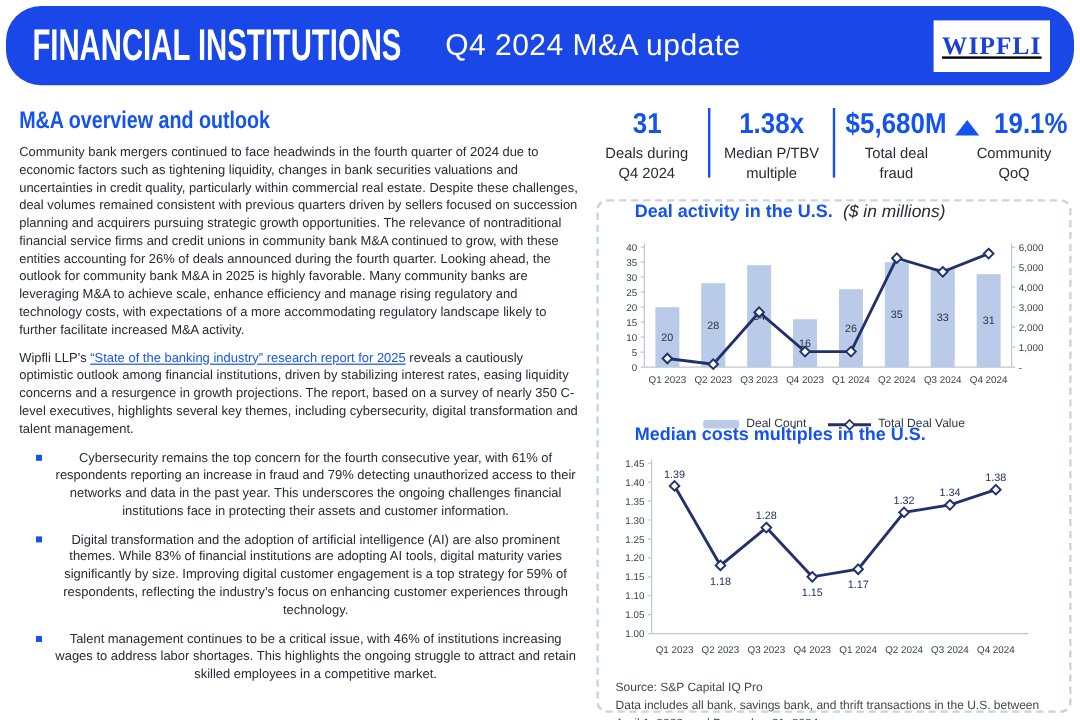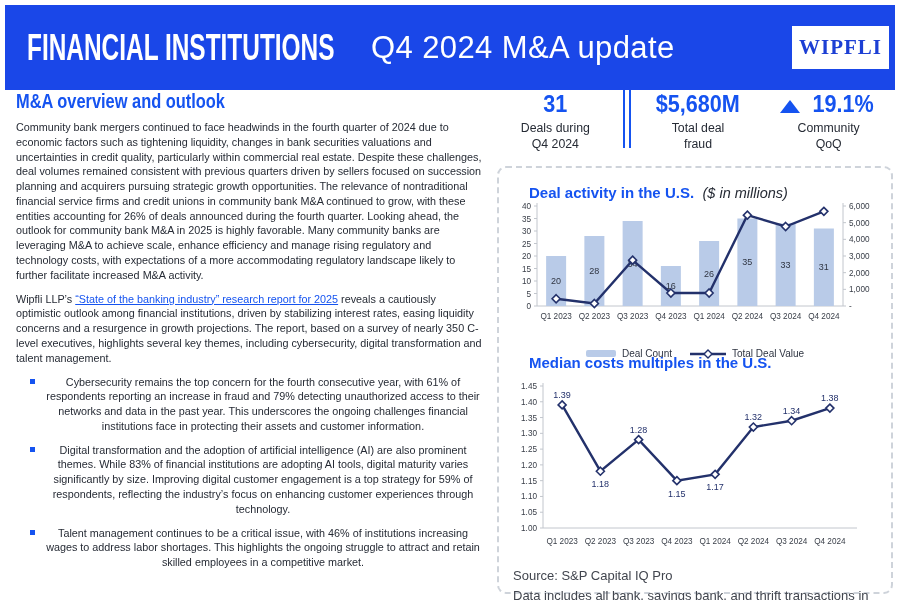--- a/index.html
+++ b/index.html
@@ -3,32 +3,32 @@
 <meta charset="utf-8">
 <style>
   html,body{margin:0;padding:0;}
   body{
     width:900px;height:600px;position:relative;overflow:hidden;
     background:#ffffff;font-family:"Liberation Sans",sans-serif;
     -webkit-font-smoothing:antialiased;
   }
   
   .header{
-    position:absolute;left:5px;top:5px;width:890px;height:85px;
-    background:var(--header-bg);display:flex;align-items:center;box-sizing:border-box;
+    position:absolute;left:5px;top:5px;width:890px;height:66px;
+    background:var(--header-bg);display:flex;align-items:center;box-sizing:border-box;border-radius:29px;
   }
   .title-wrap{width:330px;margin-left:22px;overflow:visible;white-space:nowrap;}
   .header-title{
     display:inline-block;font-size:37px;font-weight:bold;color:#fff;
     transform:scaleX(0.66);transform-origin:left center;letter-spacing:0;
   }
-  .header-subtitle{font-size:31px;font-weight:400;color:#fff;margin-left:14px;letter-spacing:0.4px;}
+  .header-subtitle{font-size:25px;font-weight:400;color:#fff;margin-left:14px;letter-spacing:0.4px;}
   .logo-box{
-    margin-left:auto;margin-right:6px;background:#fff;width:97px;height:43px;
-    display:flex;align-items:center;justify-content:center;
+    margin-left:auto;margin-right:20px;background:#fff;width:97px;height:43px;
+    display:flex;align-items:center;justify-content:center;text-decoration:underline;
   }
   .logo-text{font-family:"Liberation Serif",serif;font-weight:bold;font-size:21px;color:var(--logo-blue);letter-spacing:1px;}
 
   
   .stats{position:absolute;left:490px;top:88px;width:404px;display:flex;align-items:flex-start;}
   .stat{flex:1;display:flex;flex-direction:column;align-items:center;padding-top:2px;}
   .stat-value{font-size:24px;font-weight:bold;color:var(--accent);transform:scaleX(0.9);transform-origin:center;white-space:nowrap;}
   .stat-label{font-size:12.3px;color:var(--text-dark);text-align:center;line-height:1.28;margin-top:3px;}
   .stat-divider{width:2px;height:58px;background:var(--accent);flex:none;margin:2px 2px 0 2px;}
   .stat-value-row{display:flex;align-items:center;gap:9px;justify-content:center;}
@@ -51,31 +51,31 @@
   .bullet-text{font-size:10.8px;line-height:1.37;color:var(--text-dark);text-align:center;}
 
   
   .panel{
     position:absolute;left:497px;top:166px;width:396px;height:428px;
     border:2px dashed #ced3da;border-radius:9px;box-sizing:border-box;
   }
   .c-title{position:absolute;left:30px;white-space:nowrap;}
   .c-title .main{font-size:15px;font-weight:bold;color:var(--accent);}
   .c-title .note{font-size:14.5px;font-style:italic;color:var(--text-dark);margin-left:4px;}
-  .c1-title{top:16px;text-align:right;}
+  .c1-title{top:0;text-align:right;}
   .c2-title{top:186px;}
   #chart1{position:absolute;left:2px;top:32px;}
   #chart2{position:absolute;left:2px;top:210px;}
   svg{font-family:"Liberation Sans",sans-serif;}
   .legend{position:absolute;left:0;top:180px;width:100%;display:flex;justify-content:center;align-items:center;gap:18px;}
   .legend-item{display:flex;align-items:center;gap:6px;}
   .legend-bar-swatch{width:30px;height:7px;background:var(--bar-fill);border-radius:2px;}
   .legend-label{font-size:10px;color:#2f3542;}
   .source{position:absolute;left:14px;top:398px;width:370px;}
-  .source div{font-size:13px;color:#41454e;line-height:1.5;}
+  .source div{font-size:10px;color:#41454e;line-height:1.5;}
 </style>
 </head>
 <body>
 
 <div class="header">
   <div class="title-wrap">
     <span class="header-title">FINANCIAL INSTITUTIONS</span>
   </div>
   <span class="header-subtitle">Q4 2024 M&amp;A update</span>
   <div class="logo-box">
@@ -85,20 +85,27 @@
 
 <div class="stats">
   <div class="stat">
     <span class="stat-value">31</span>
     <div class="stat-label">
       <div>Deals during</div>
       <div>Q4 2024</div>
     </div>
   </div>
   <div class="stat-divider"></div>
+  <div class="stat">
+    <span class="stat-value">1.38x</span>
+    <div class="stat-label">
+      <div>Median P/TBV</div>
+      <div>multiple</div>
+    </div>
+  </div>
   <div class="stat-divider"></div>
   <div class="stat">
     <span class="stat-value">$5,680M</span>
     <div class="stat-label">
       <div>Total deal</div>
       <div>fraud</div>
     </div>
   </div>
   <div class="stat">
     <div class="stat-value-row">

